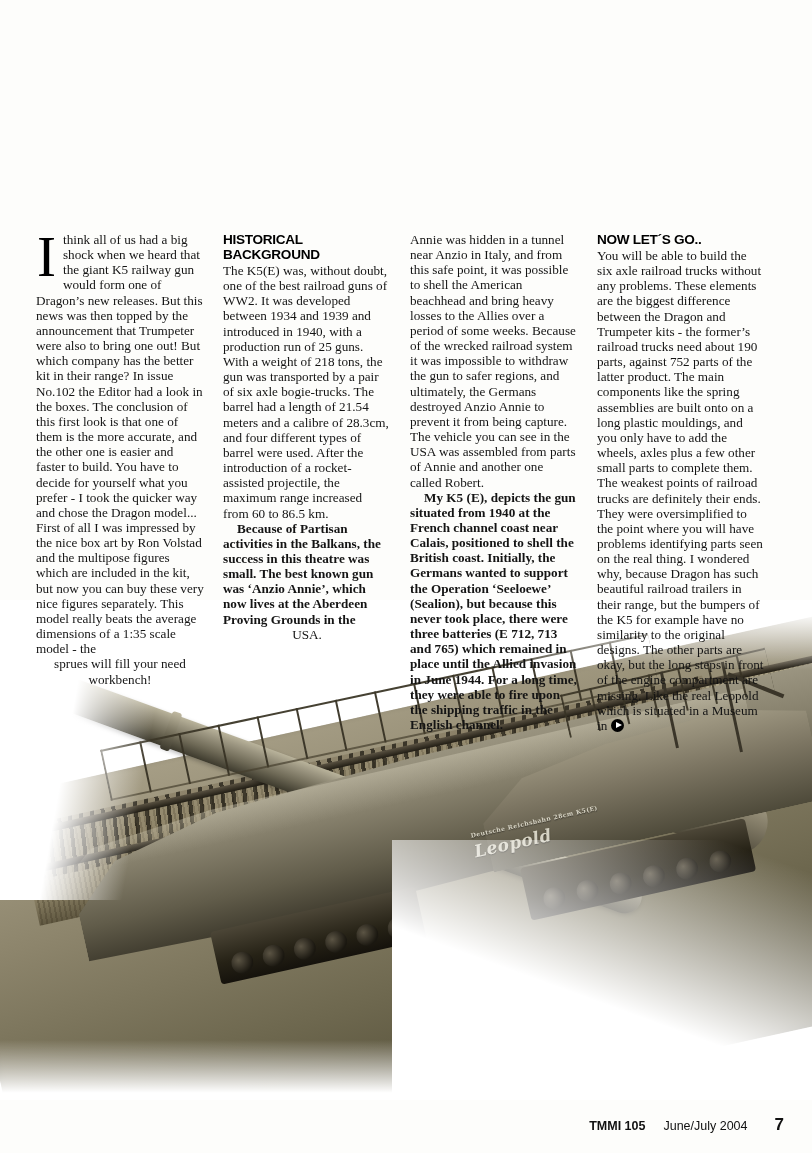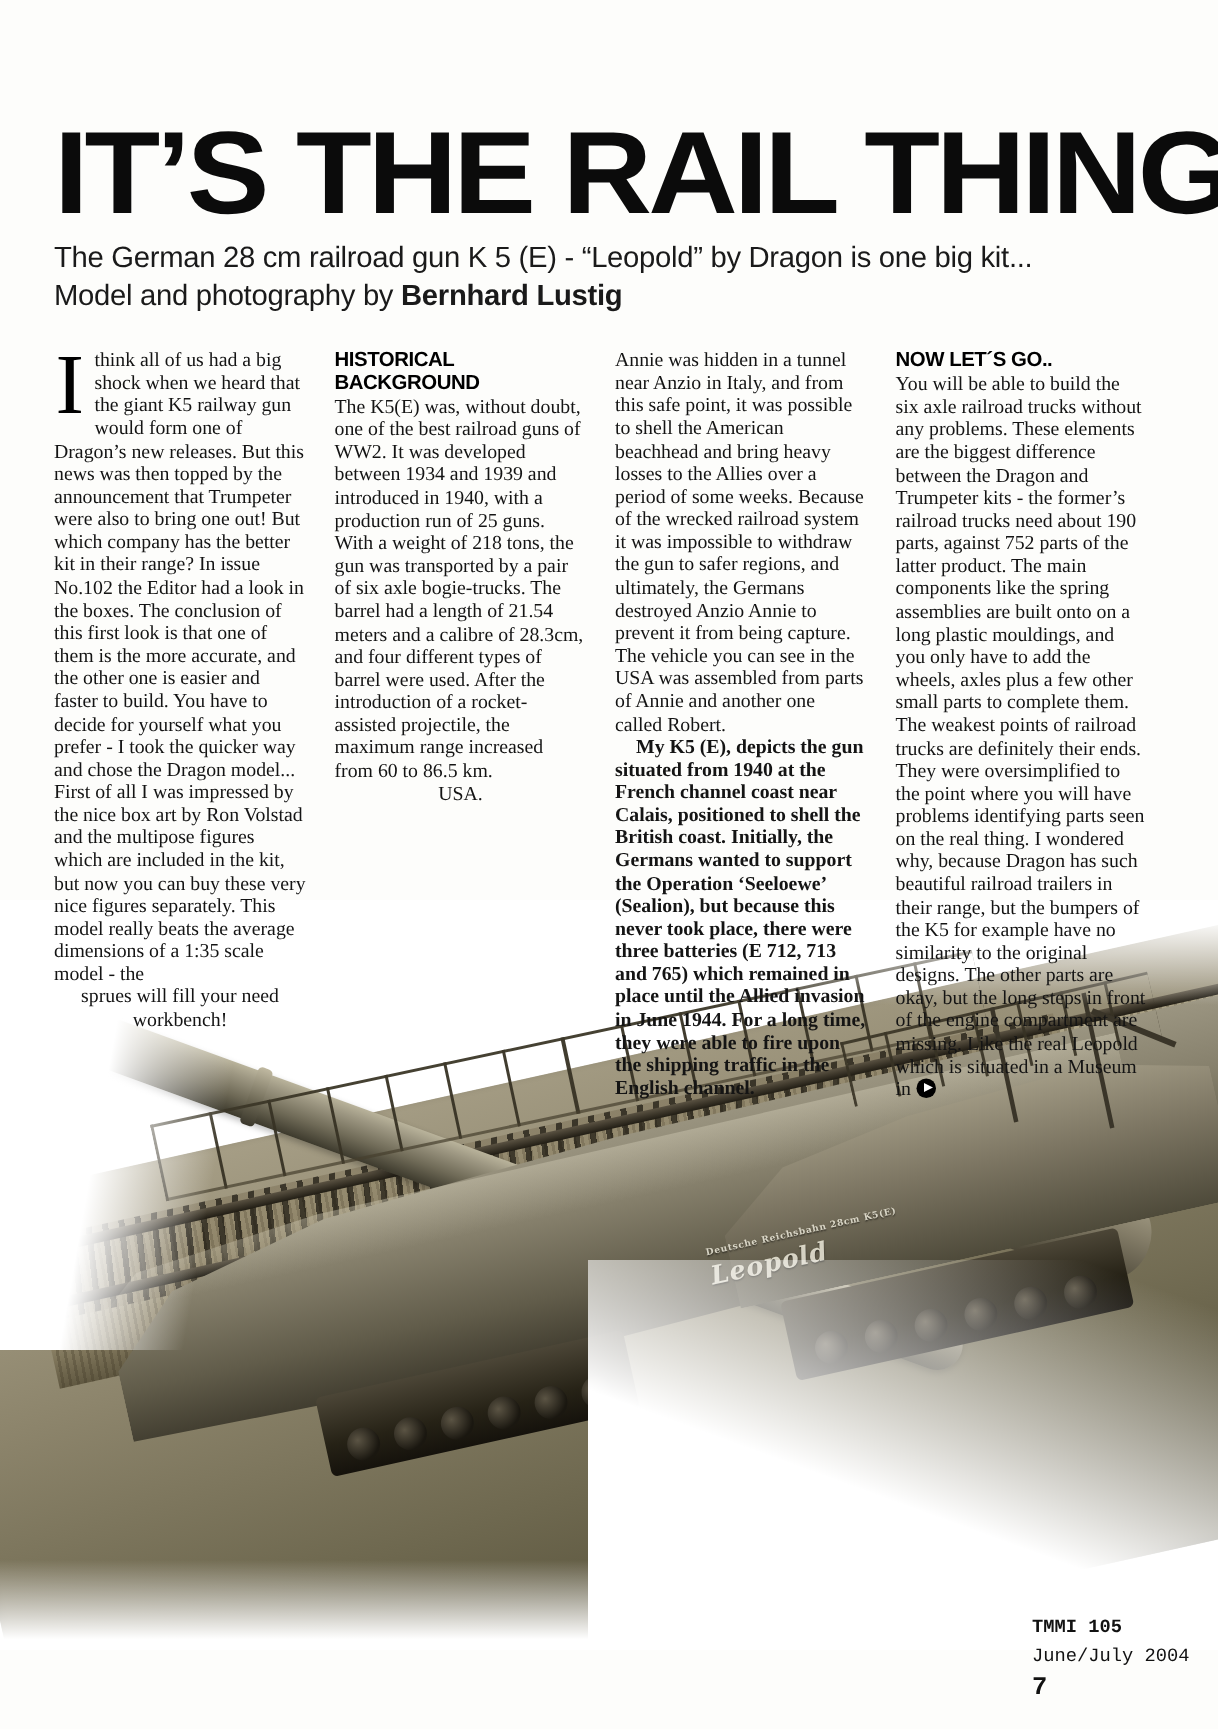--- a/index.html
+++ b/index.html
@@ -369,27 +369,26 @@
     border-top: 3.5px solid transparent;
     border-bottom: 3.5px solid transparent;
   }
 
   
   .footer {
     position: absolute;
     right: 28px;
     bottom: 18px;
     z-index: 4;
-    font-family: Liberation Mono, monospace;
+    font-family: Liberation Sans, sans-serif;
     font-size: 12.5px;
     color: #111;
     display: flex;
     align-items: baseline;
-    gap: 5px;
-    flex-direction: column;
+    gap: 18px;
   }
   .footer .issue { font-weight: bold; }
   .footer .dateline { font-weight: normal; }
   .footer .pageno {
     font-weight: bold;
     font-size: 17px;
     margin-left: 9px;
   }
 </style>
 </head>
@@ -445,38 +444,32 @@
       <span class="small-stencil">Deutsche Reichsbahn 28cm K5(E)</span>
       <span class="name-stencil">Leopold</span>
     </div>
 
     <div class="photo-fade-top"></div>
     <div class="photo-fade-left"></div>
     <div class="photo-fade-bottom-right"></div>
     <div class="photo-fade-bottom"></div>
   </div>
 
-  <div class="masthead">
-    <h1 class="headline">IT’S THE RAIL THING</h1>
-    <div class="standfirst">
-      <div>The German 28 cm railroad gun K 5 (E) - “Leopold” by Dragon is one big kit...</div>
-      <div><span>Model and photography by </span><span class="byline-name">Bernhard Lustig</span></div>
-    </div>
-  </div>
 
   <div class="columns">
 
     <div class="col">
       <p class="dropcap-para"><span class="dropcap">I</span><span>think all of us had a big shock when we heard that the giant K5 railway gun would form one of Dragon’s new releases. But this news was then topped by the announcement that Trumpeter were also to bring one out! But which company has the better kit in their range? In issue No.102 the Editor had a look in the boxes. The conclusion of this first look is that one of them is the more accurate, and the other one is easier and faster to build. You have to decide for yourself what you prefer - I took the quicker way and chose the Dragon model... First of all I was impressed by the nice box art by Ron Volstad and the multipose figures which are included in the kit, but now you can buy these very nice figures separately. This model really beats the average dimensions of a 1:35 scale model - the</span></p>
       <p class="center-end">sprues will fill your need workbench!</p>
     </div>
 
     <div class="col">
       <div class="sec-head">HISTORICAL BACKGROUND</div>
       <p>The K5(E) was, without doubt, one of the best railroad guns of WW2. It was developed between 1934 and 1939 and introduced in 1940, with a production run of 25 guns. With a weight of 218 tons, the gun was transported by a pair of six axle bogie-trucks. The barrel had a length of 21.54 meters and a calibre of 28.3cm, and four different types of barrel were used. After the introduction of a rocket-assisted projectile, the maximum range increased from 60 to 86.5 km.</p>
+      <p class="indent">Because of Partisan activities in the Balkans, the success in this theatre was small. The best known gun was ‘Anzio Annie’, which now lives at the Aberdeen Proving Grounds in the</p>
       <p class="center-end">USA.</p>
     </div>
 
     <div class="col">
       <p>Annie was hidden in a tunnel near Anzio in Italy, and from this safe point, it was possible to shell the American beachhead and bring heavy losses to the Allies over a period of some weeks. Because of the wrecked railroad system it was impossible to withdraw the gun to safer regions, and ultimately, the Germans destroyed Anzio Annie to prevent it from being capture. The vehicle you can see in the USA was assembled from parts of Annie and another one called Robert.</p>
       <p class="indent">My K5 (E), depicts the gun situated from 1940 at the French channel coast near Calais, positioned to shell the British coast. Initially, the Germans wanted to support the Operation ‘Seeloewe’ (Sealion), but because this never took place, there were three batteries (E 712, 713 and 765) which remained in place until the Allied invasion in June 1944. For a long time, they were able to fire upon the shipping traffic in the English channel.</p>
     </div>
 
     <div class="col">
       <div class="sec-head">NOW LET´S GO..</div>

